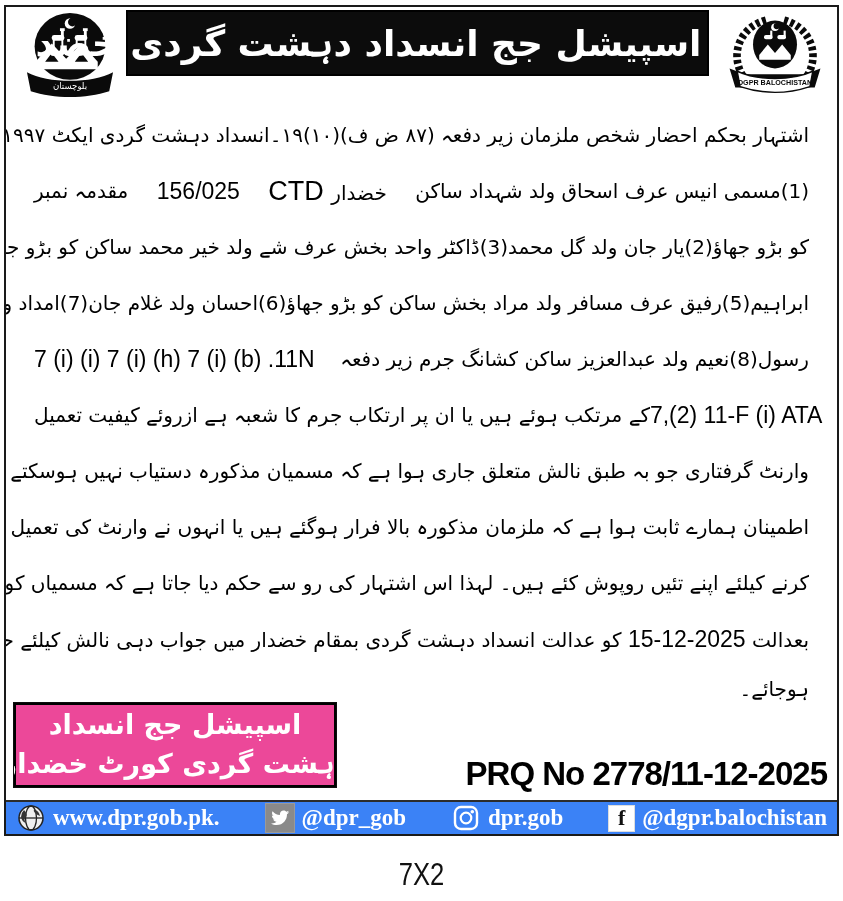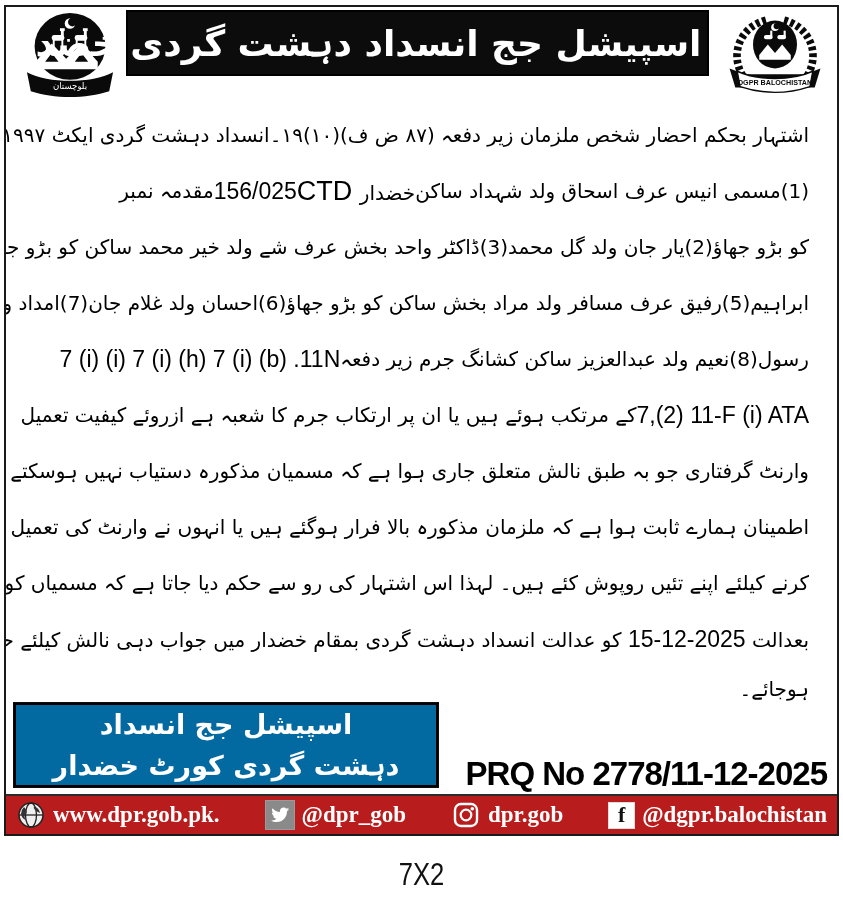--- a/index.html
+++ b/index.html
@@ -27,53 +27,53 @@
     direction:rtl; font-family:"DejaVu Sans", sans-serif;
   }
   
   .body-text { padding:8px 0 0 0; }
   .uline {
     direction:rtl; height:56px; line-height:56px; padding:0 28px;
     font-size:20px; white-space:nowrap;
     text-align:justify; text-align-last:justify;
   }
   .uline-flex {
-    display:flex; justify-content:flex-end; align-items:center;
+    display:flex; justify-content:space-between; align-items:center;
     height:56px; padding:0 28px;
   }
   .latin {
     font-family:"Liberation Sans", sans-serif; font-size:23px;
     direction:ltr; unicode-bidi:isolate; white-space:nowrap;
   }
   .urdu-inline { direction:rtl; unicode-bidi:isolate; font-size:20px; white-space:nowrap; }
   .case-court { font-family:"Liberation Sans", sans-serif; font-size:27px; }
   .case-court .u { font-family:"DejaVu Sans", sans-serif; font-size:20px; }
   
   .bottom { position:relative; height:128px; }
   .hojaye {
     position:absolute; right:28px; top:10px; direction:rtl; font-size:20px;margin-left:13px;
   }
   .sig-box {
-    position:absolute; left:8px; top:36px; width:424px; height:84px;
-    background:#0369a1; border:2px solid #000; outline:1px solid #0d0d0d;
-    display:flex; flex-direction:column; align-items:center; justify-content:space-between;
+    position:absolute; left:8px; top:36px; width:322px; height:84px;
+    background:#ec4899; border:2px solid #000; outline:1px solid #0d0d0d;
+    display:flex; flex-direction:column; align-items:center; justify-content:flex-start;
   }
   .sig-line {
     color:#fff; font-weight:bold; font-size:27px; line-height:39px;
     direction:rtl; white-space:nowrap;
   }
   .prq {
     position:absolute; right:10px; bottom:2px;
     font-family:"Liberation Sans", sans-serif; font-weight:bold; font-size:33px;
     letter-spacing:-1px; white-space:nowrap;
   }
   
   .footerbar {
-    position:absolute; left:0; right:0; bottom:0; height:40px;
-    background:#b91c1c; border-top:2px solid #2c2c2c;
+    position:absolute; left:0; right:0; bottom:0; height:34px;
+    background:#3b82f6; border-top:2px solid #2c2c2c;
     display:flex; align-items:center; justify-content:space-between;
     padding:0 10px;
   }
   .f-item { display:flex; align-items:center; gap:7px; }
   .f-text {
     color:#fff; font-family:"Liberation Serif", serif; font-weight:bold;
     font-size:23px; white-space:nowrap;
   }
   .tw-box { width:30px; height:30px; background:#8a8a8a; border:1px solid #9a9a9a;
             display:flex; align-items:center; justify-content:center; }

